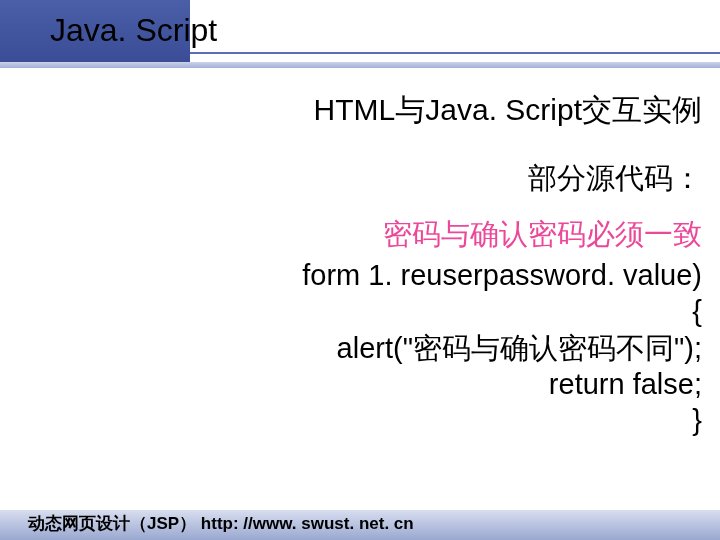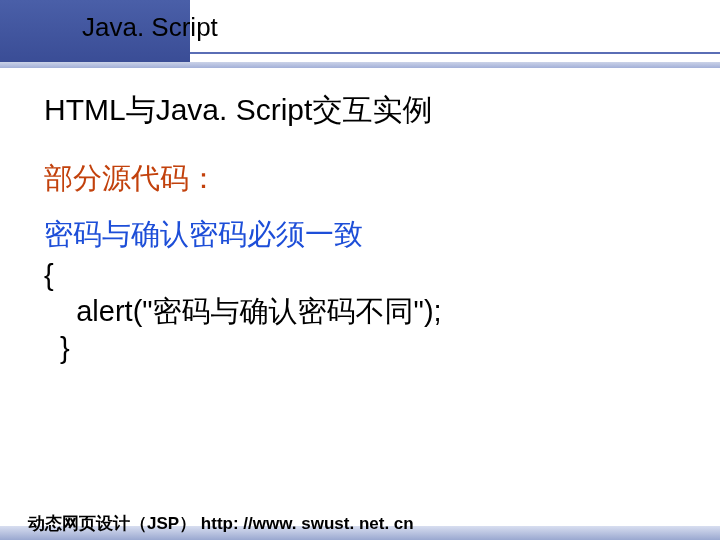--- a/index.html
+++ b/index.html
@@ -12,25 +12,24 @@
     overflow: hidden;
   }
   .header {
     position: relative;
     height: 70px;
   }
   .title-bar {
     position: absolute;
     left: 50px;
     top: 12px;
-    font-size: 26px;
+    font-size: 32px;
     font-family: Arial, sans-serif;
     color: #000;
     z-index: 2;
-    margin-left: 32px;
   }
   .blue-block {
     position: absolute;
     left: 0;
     top: 0;
     width: 190px;
     height: 62px;
     background: linear-gradient(to bottom, #4a5fa8, #3a4d96);
     z-index: 1;
   }
@@ -45,50 +44,51 @@
   .h-line2 {
     position: absolute;
     left: 0;
     top: 62px;
     width: 720px;
     height: 6px;
     background: linear-gradient(to bottom, #cbd3e8, #a3b0d8);
   }
   .content {
     padding: 20px 18px 0 44px;
+    text-align: right;
   }
   .heading {
     font-size: 30px;
     color: #000;
     margin-bottom: 28px;
     font-family: Arial, "SimSun", sans-serif;
   }
   .sub {
     font-size: 29px;
-    color: #c2410c;
+    color: #000000;
     margin-bottom: 16px;
   }
   .red {
     font-size: 29px;
-    color: #1d4ed8;
+    color: #ec4899;
     margin-bottom: 2px;
   }
   .code {
     font-size: 29px;
     color: #000;
     line-height: 1.25;
     font-family: Arial, "SimSun", sans-serif;
   }
   .code .ln { display: block; white-space: pre; }
   .footer {
     position: absolute;
     left: 0;
     bottom: 0;
     width: 720px;
-    height: 14px;
+    height: 30px;
     background: linear-gradient(to bottom, #d8def0, #9aa8d0);
   }
   .footer-text {
     position: absolute;
     left: 28px;
     bottom: 5px;
     font-size: 17px;
     color: #000;
     font-weight: bold;
     font-family: "SimHei", Arial, sans-serif;
@@ -102,21 +102,23 @@
   <div class="h-line1"></div>
   <div class="h-line2"></div>
   <div class="title-bar">Java. Script</div>
 </div>
 
 <div class="content">
   <div class="heading">HTML与Java. Script交互实例</div>
   <div class="sub">部分源代码：</div>
   <div class="red">密码与确认密码必须一致</div>
   <div class="code">
+    <span class="ln">form 1. reuserpassword. value)</span>
     <span class="ln">{</span>
     <span class="ln">    alert("密码与确认密码不同");</span>
+    <span class="ln">    return false;</span>
     <span class="ln">  }</span>
   </div>
 </div>
 
 <div class="footer">
   <div class="footer-text">动态网页设计（JSP） http: //www. swust. net. cn</div>
 </div>
 
 </body></html>

